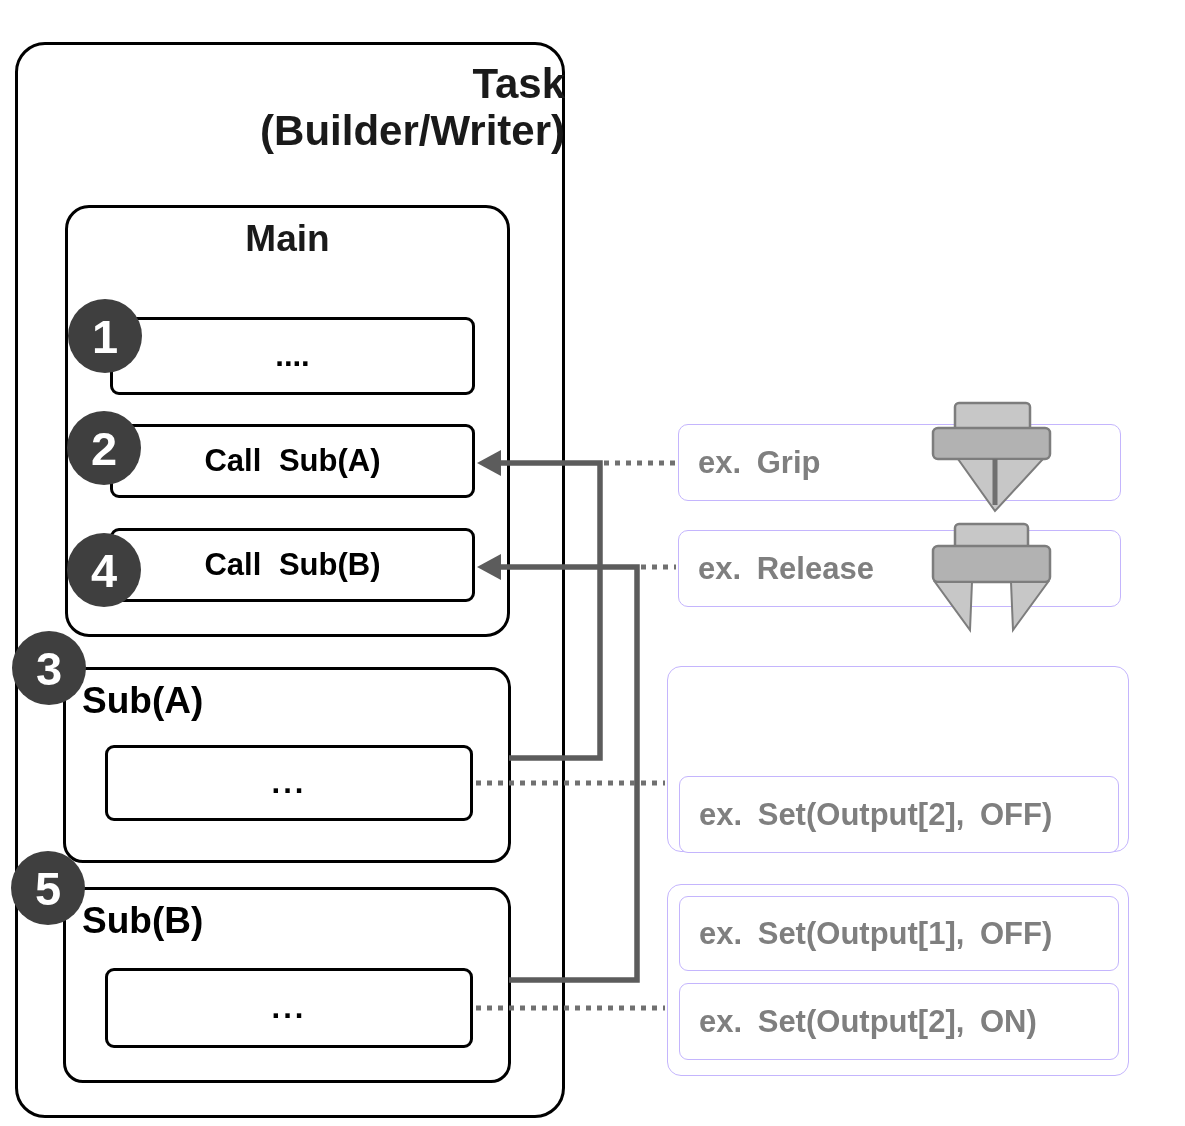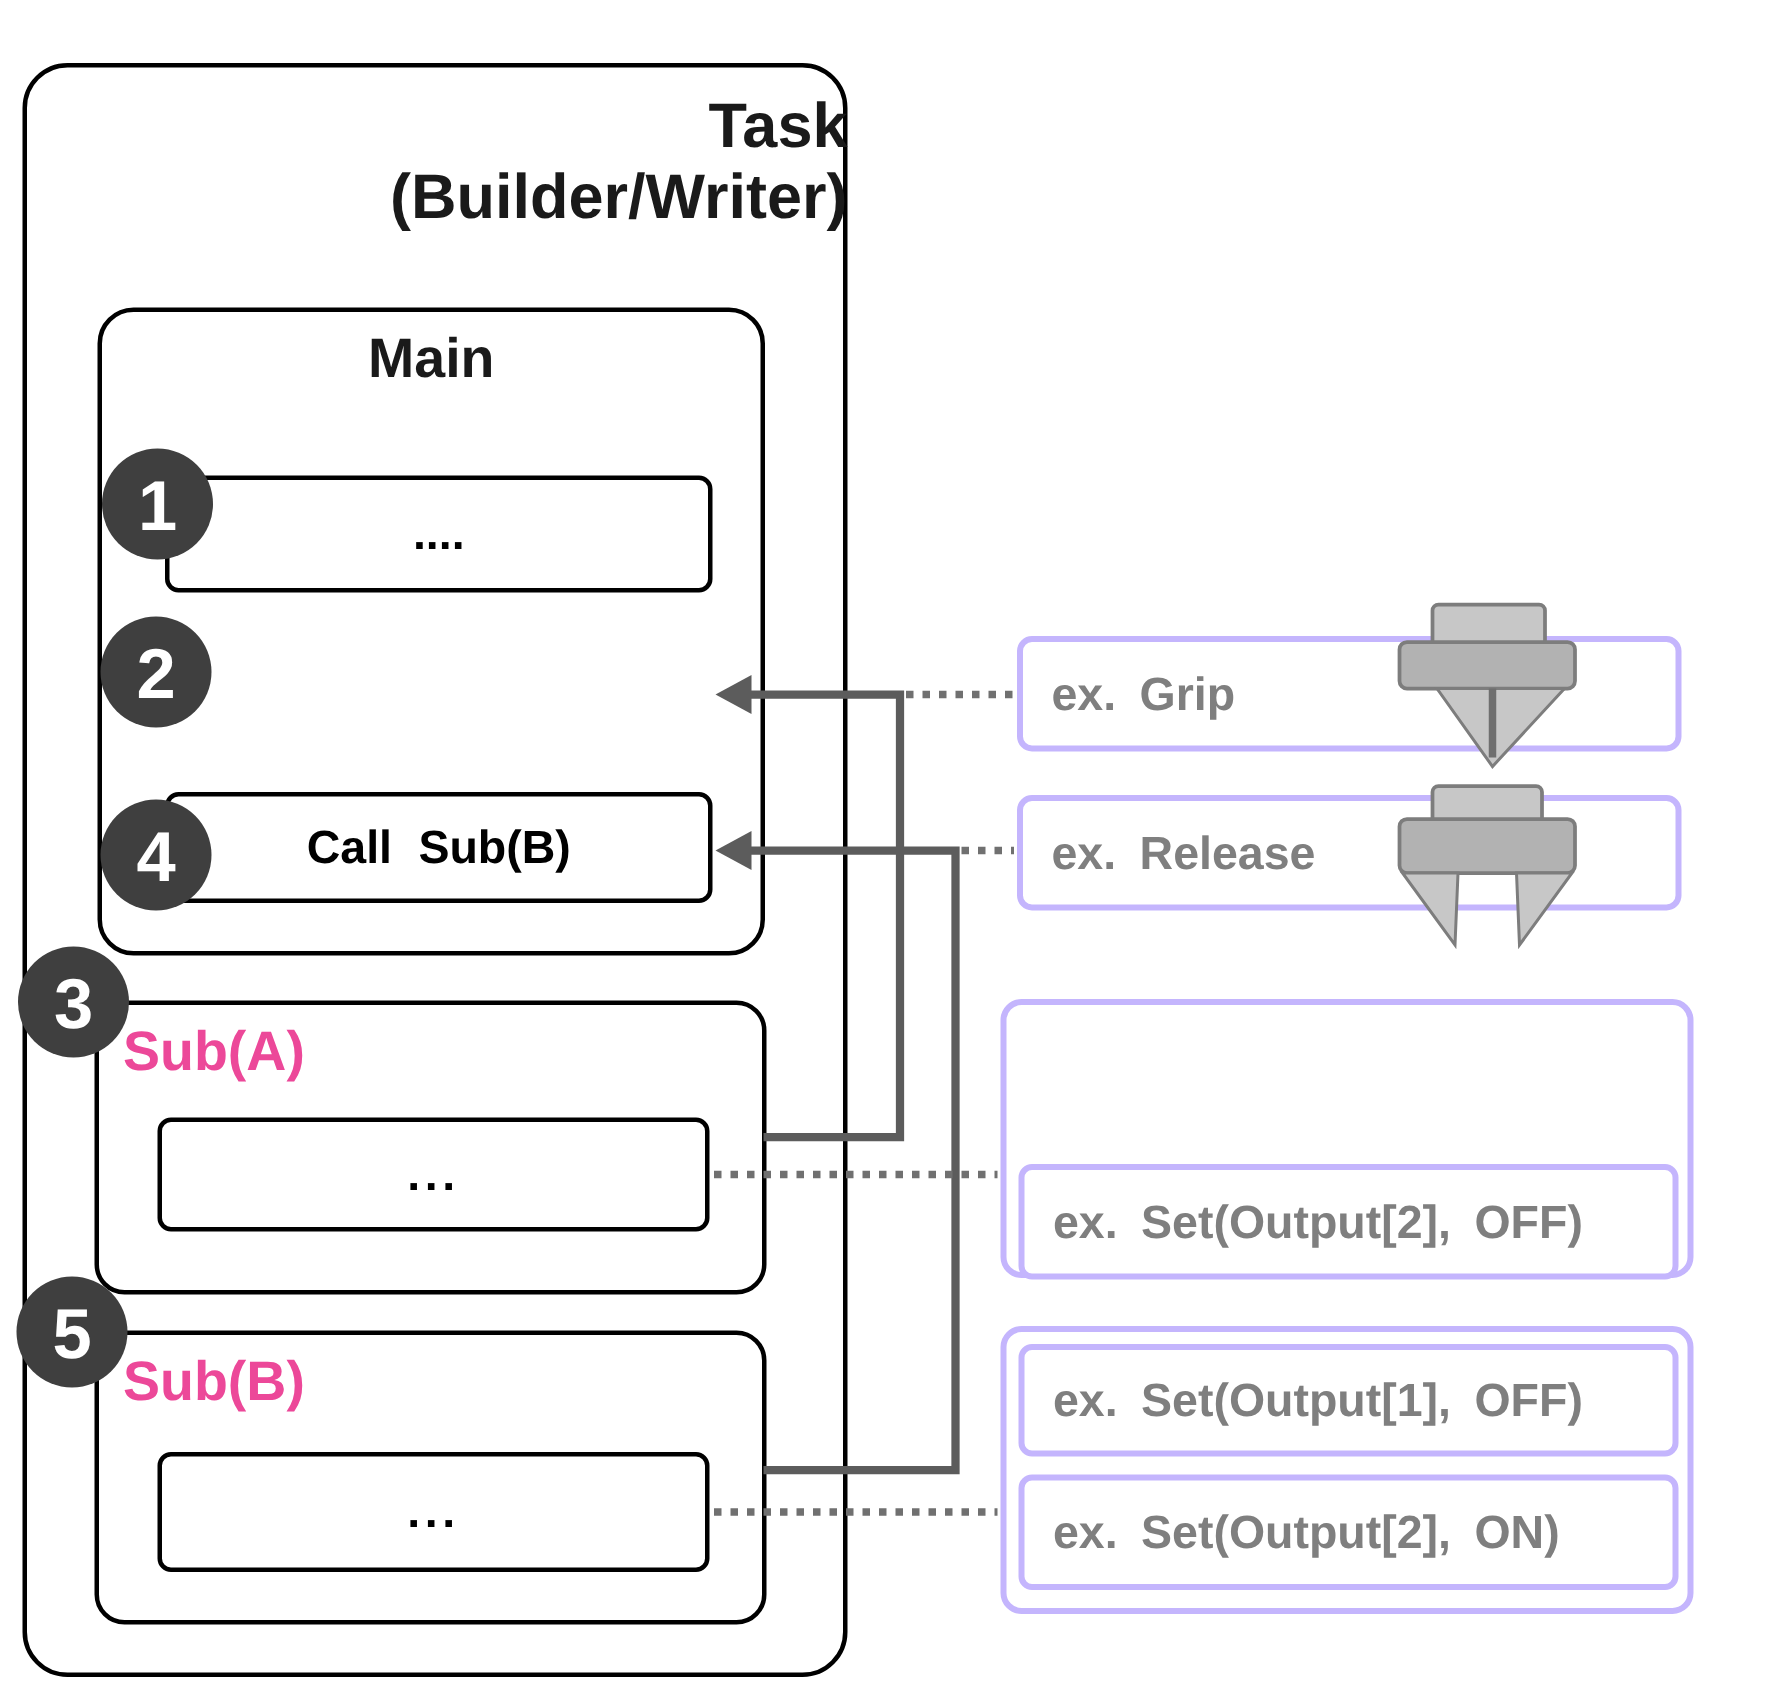--- a/index.html
+++ b/index.html
@@ -36,41 +36,41 @@
 
   .task-title {
     left: 15px; top: 60px; width: 550px; z-index: 2;
     text-align: right; font-size: 42px; font-weight: bold; color: #1a1a1a; line-height: 1.13;
   }
   .main-title {
     left: 65px; top: 218px; width: 445px; z-index: 3;
     text-align: center; font-size: 37px; font-weight: bold; color: #1a1a1a;
   }
   .sub-title {
-    z-index: 3; font-size: 37px; font-weight: bold; color: #ec4899;
+    z-index: 3; font-size: 37px; font-weight: bold; color: #000000;
   }
   .sub-title-a { left: 82px; top: 680px; }
   .sub-title-b { left: 82px; top: 900px; }
 
   
   .badge {
     position: absolute; width: 74px; height: 74px; border-radius: 50%;
     background: #3f3f3f; color: #ffffff; z-index: 4;
     display: flex; align-items: center; justify-content: center;
     font-size: 47px; font-weight: bold;
   }
   .badge-1 { left: 68px; top: 299px; }
   .badge-2 { left: 67px; top: 411px; }
   .badge-4 { left: 67px; top: 533px; }
   .badge-3 { left: 12px; top: 631px; }
   .badge-5 { left: 11px; top: 851px; }
 
   
   .graybox {
-    position: absolute; border: 4px solid #c4b5fd; background: #ffffff;
+    position: absolute; border: 1px solid #c4b5fd; background: #ffffff;
     box-sizing: border-box; z-index: 2;
   }
   .ann-label {
     display: flex; align-items: center; height: 100%;
     padding-left: 19px; font-size: 31px; font-weight: bold; color: #7f7f7f; word-spacing: 7px;
   }
   .grip-box    { left: 678px; top: 424px; width: 443px; height: 77px; border-radius: 10px; }
   .release-box { left: 678px; top: 530px; width: 443px; height: 77px; border-radius: 10px; }
   .set-group-1 { left: 667px; top: 666px; width: 462px; height: 186px; border-radius: 14px; }
   .set-group-2 { left: 667px; top: 884px; width: 462px; height: 192px; border-radius: 14px; }
@@ -91,20 +91,21 @@
 
   <div class="abs task-title">
     <div>Task</div>
     <div>(Builder/Writer)</div>
   </div>
 
   <div class="blackbox main-box"></div>
   <div class="abs main-title">Main</div>
 
   <div class="blackbox step-box step-1">....</div>
+  <div class="blackbox step-box step-2">Call Sub(A)</div>
   <div class="blackbox step-box step-4">Call Sub(B)</div>
 
   <div class="blackbox sub-box-a"></div>
   <div class="abs sub-title sub-title-a">Sub(A)</div>
   <div class="blackbox sub-inner-a">...</div>
 
   <div class="blackbox sub-box-b"></div>
   <div class="abs sub-title sub-title-b">Sub(B)</div>
   <div class="blackbox sub-inner-b">...</div>
 

